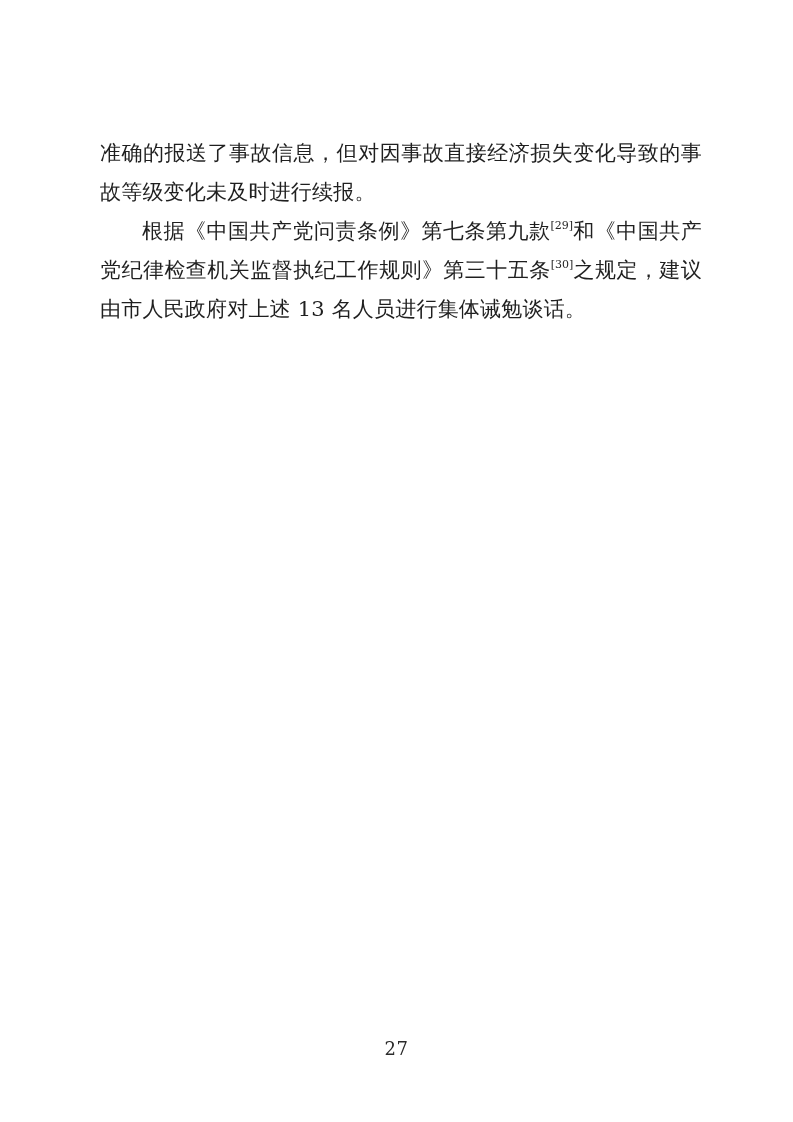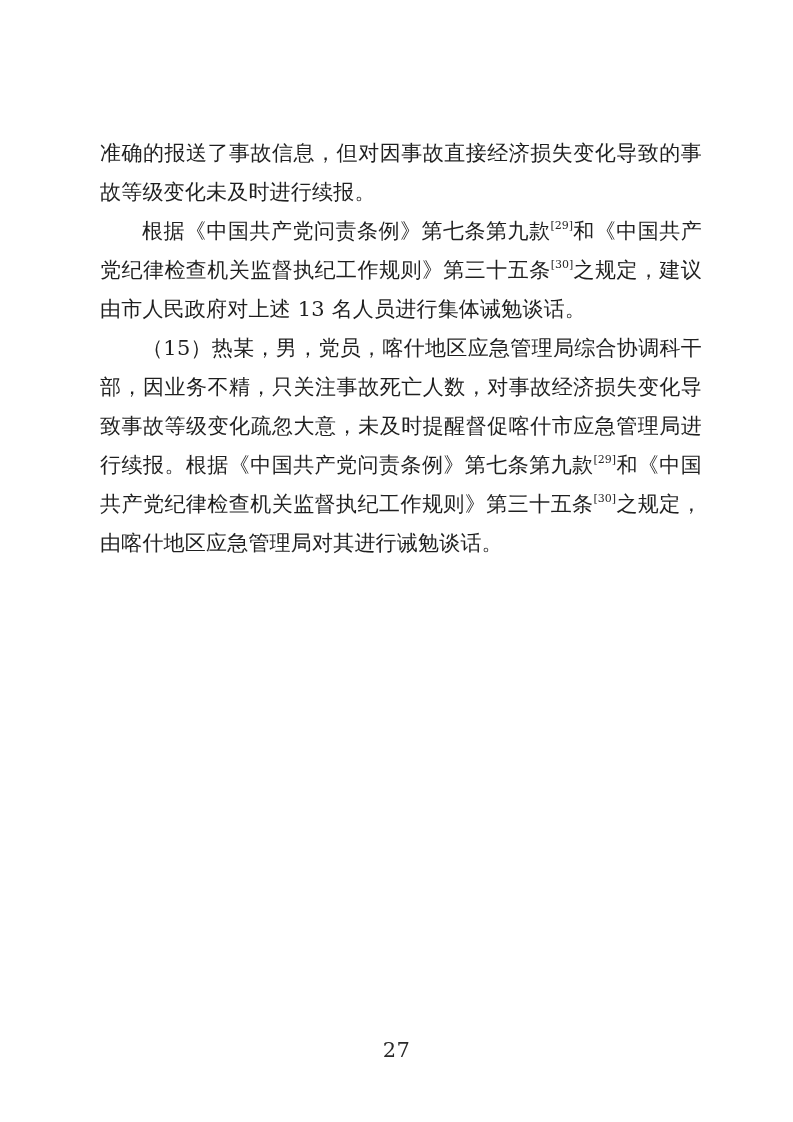--- a/index.html
+++ b/index.html
@@ -43,28 +43,27 @@
     top: -1px;
     vertical-align: super;
     letter-spacing: 0;
   }
   .page-number {
     position: absolute;
     left: 0;
     top: 1038px;
     width: 100%;
     text-align: center;
-    font-size: 21px;
+    font-size: 18px;
     color: #2a2a2a;
     letter-spacing: 0.5px;
   }
 </style>
 </head>
 <body>
 
 <div class="page">
   <div class="doc-body">
       <p>准确的报送了事故信息，但对因事故直接经济损失变化导致的事故等级变化未及时进行续报。</p>
       <p class="indent">根据《中国共产党问责条例》第七条第九款<sup>[29]</sup>和《中国共产党纪律检查机关监督执纪工作规则》第三十五条<sup>[30]</sup>之规定，建议由市人民政府对上述 13 名人员进行集体诫勉谈话。</p>
-      <p class="indent">（15）热某，男，党员，喀什地区应急管理局综合协调科干部，因业务不精，只关注事故死亡人数，对事故经济损失变化导致事故等级变化疏忽大意，未及时提醒督促喀什市应急管理局进行续报。根据《中国共产党问责条例》第七条第九款<sup>[29]</sup>和《中国共产党纪律检查机关监督执纪工作规则》第三十五条<sup>[30]</sup>之规定，由喀什地区应急管理局对其进行诫勉谈话。</p>
     </div>
   <div class="page-number">27</div>
 </div>
 
 </body></html>

